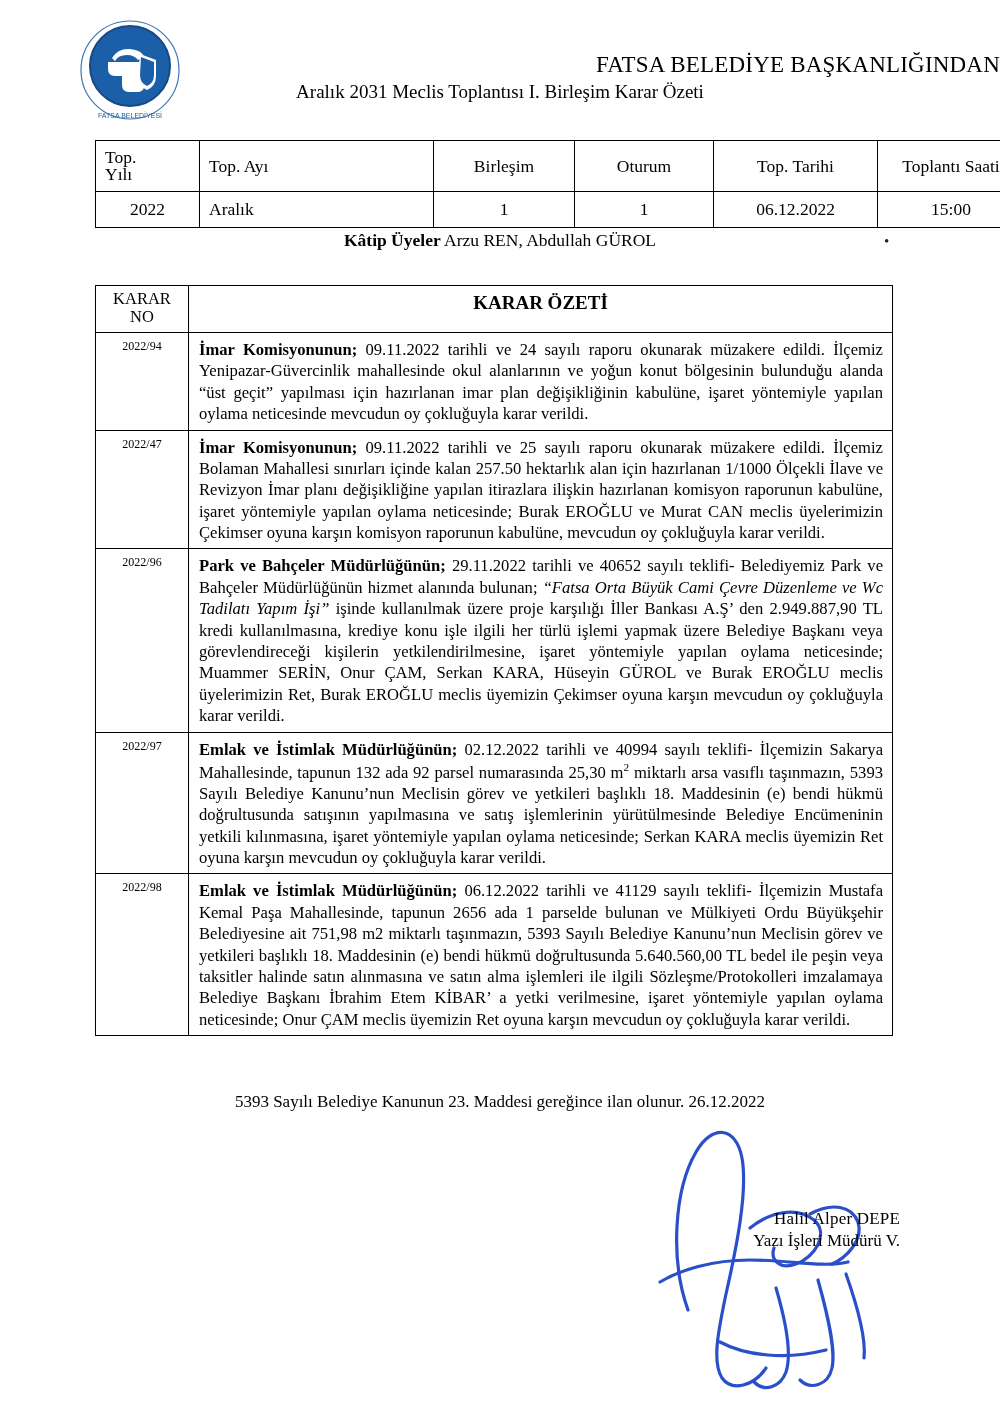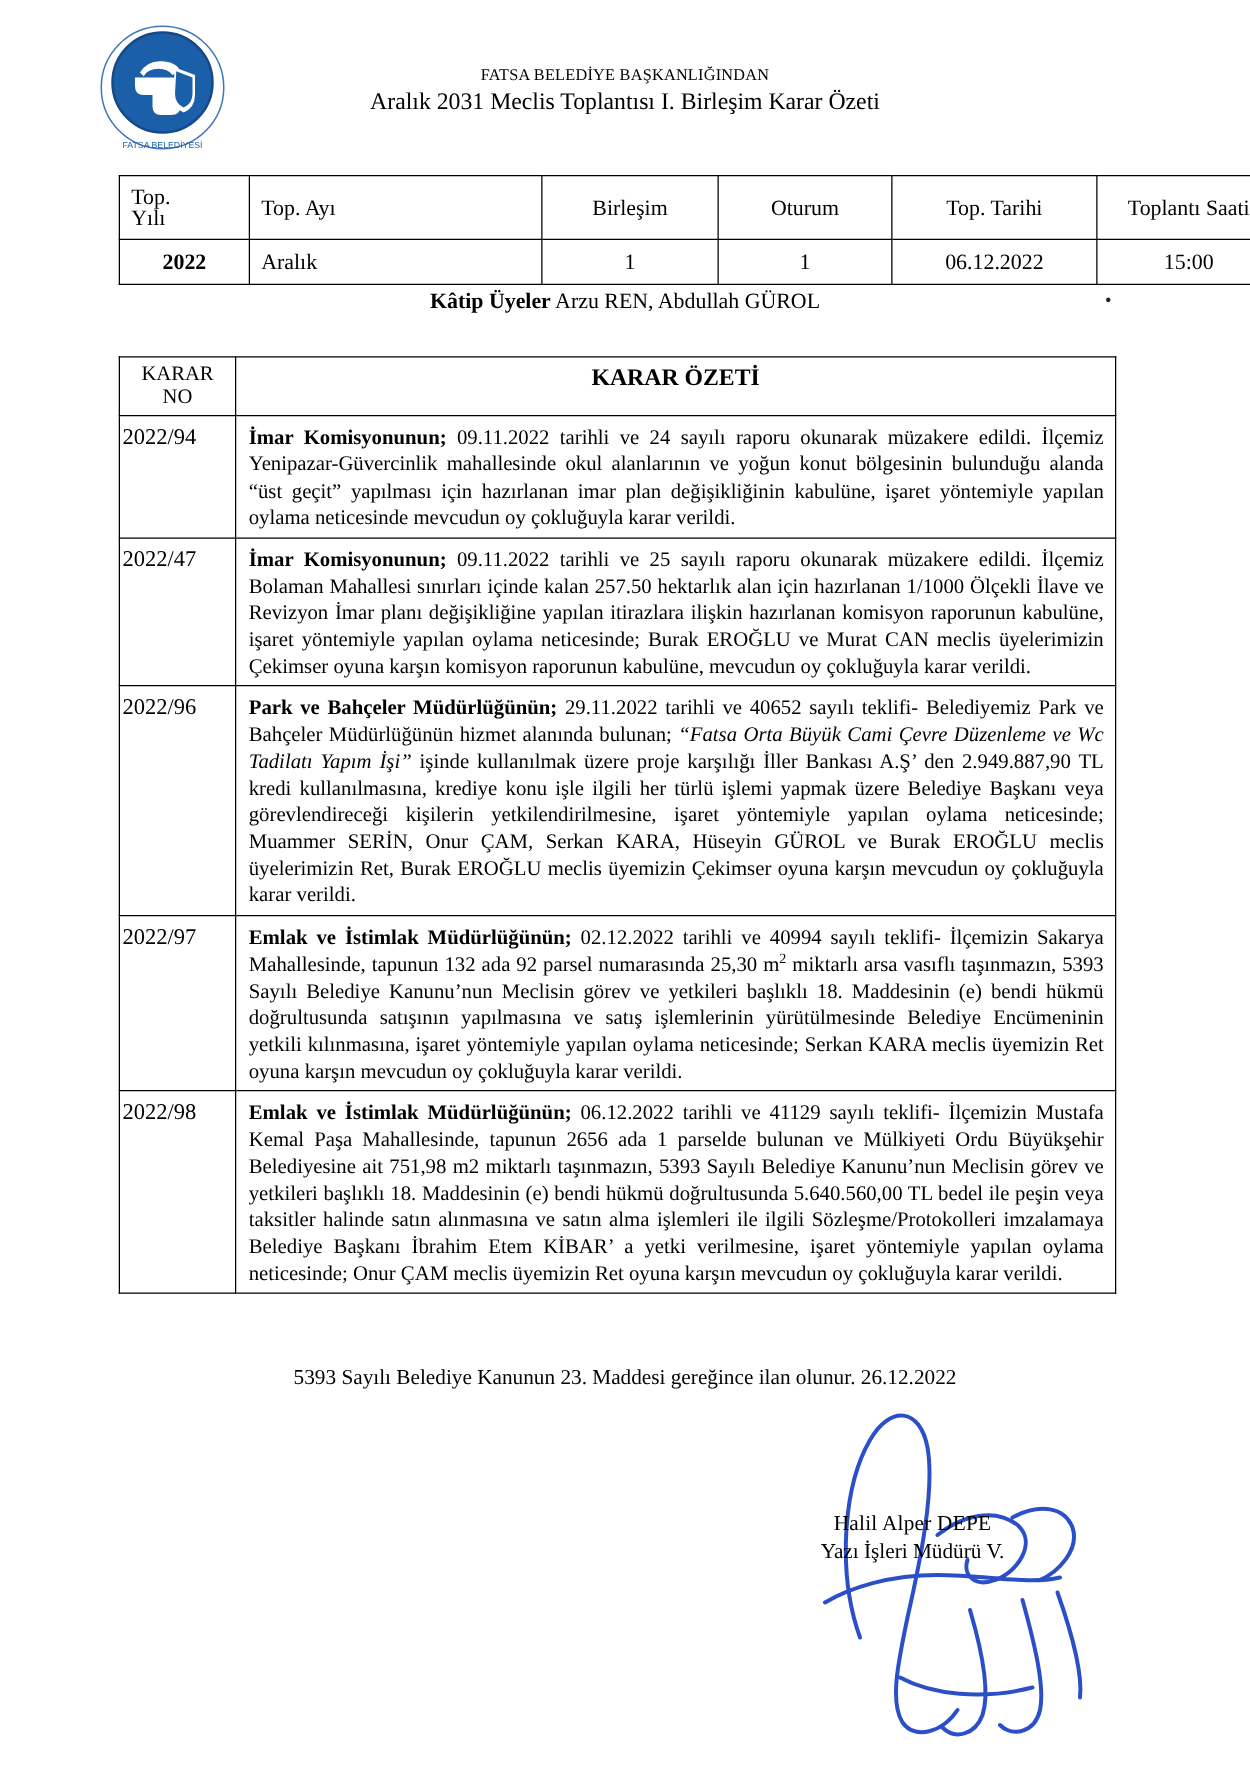--- a/index.html
+++ b/index.html
@@ -37,22 +37,23 @@
   .logo svg { display: block; }
 
   .header-text {
     position: absolute;
     left: 0;
     right: 0;
     top: 52px;
     text-align: center;
   }
   .header-line1 {
-    font-size: 13px;
+    font-size: 23px;
     letter-spacing: 0.2px;
+    text-align: right;
   }
   .header-line2 {
     font-size: 19px;
     margin-top: 3px;
   }
 
   
   .meet-table {
     position: absolute;
     left: 95px;
@@ -68,21 +69,21 @@
     vertical-align: middle;
   }
   .meet-table .r1 td { height: 42px; }
   .meet-table .r2 td { height: 27px; }
   .c-year   { width: 85px;  text-align: left; }
   .c-month  { width: 215px; text-align: left; }
   .c-birl   { width: 122px; text-align: center; }
   .c-otur   { width: 120px; text-align: center; }
   .c-date   { width: 145px; text-align: center; }
   .c-time   { width: 128px; text-align: center; }
-  .r2 .c-year  { text-align: center; font-weight: bold; }
+  .r2 .c-year  { text-align: center; }
   .r2 .c-month { text-align: left; }
   .two-line { line-height: 1.0; }
 
   
   .council {
     position: absolute;
     left: 0; right: 0;
     top: 228px;
     text-align: center;
     font-size: 17.5px;
@@ -119,22 +120,22 @@
     padding: 4px 2px 5px;
     font-weight: normal;
   }
   .hd-ozet {
     font-size: 19px;
     padding: 6px 2px;
     font-weight: bold;
     vertical-align: middle;
   }
   .cell-no {
-    text-align: left;
-    font-size: 18px;
+    text-align: center;
+    font-size: 12px;
     padding: 6px 2px 2px;
     margin-top: 40px;
   }
   .cell-txt {
     text-align: justify;
     font-size: 16.6px;
     line-height: 1.29;
     padding: 6px 9px 5px 10px;
     hyphens: none;
   }
@@ -148,21 +149,21 @@
     left: 0; right: 0;
     top: 1092px;
     text-align: center;
     font-size: 17px;
   }
   .signature-block {
     position: absolute;
     left: 560px;
     top: 1208px;
     width: 340px;
-    text-align: center;
+    text-align: right;
     font-size: 17px;
     line-height: 1.3;
   }
   .sig-name { letter-spacing: 0.2px; }
 
   .signature-ink {
     position: absolute;
     left: 600px;
     top: 1110px;
     width: 330px;

